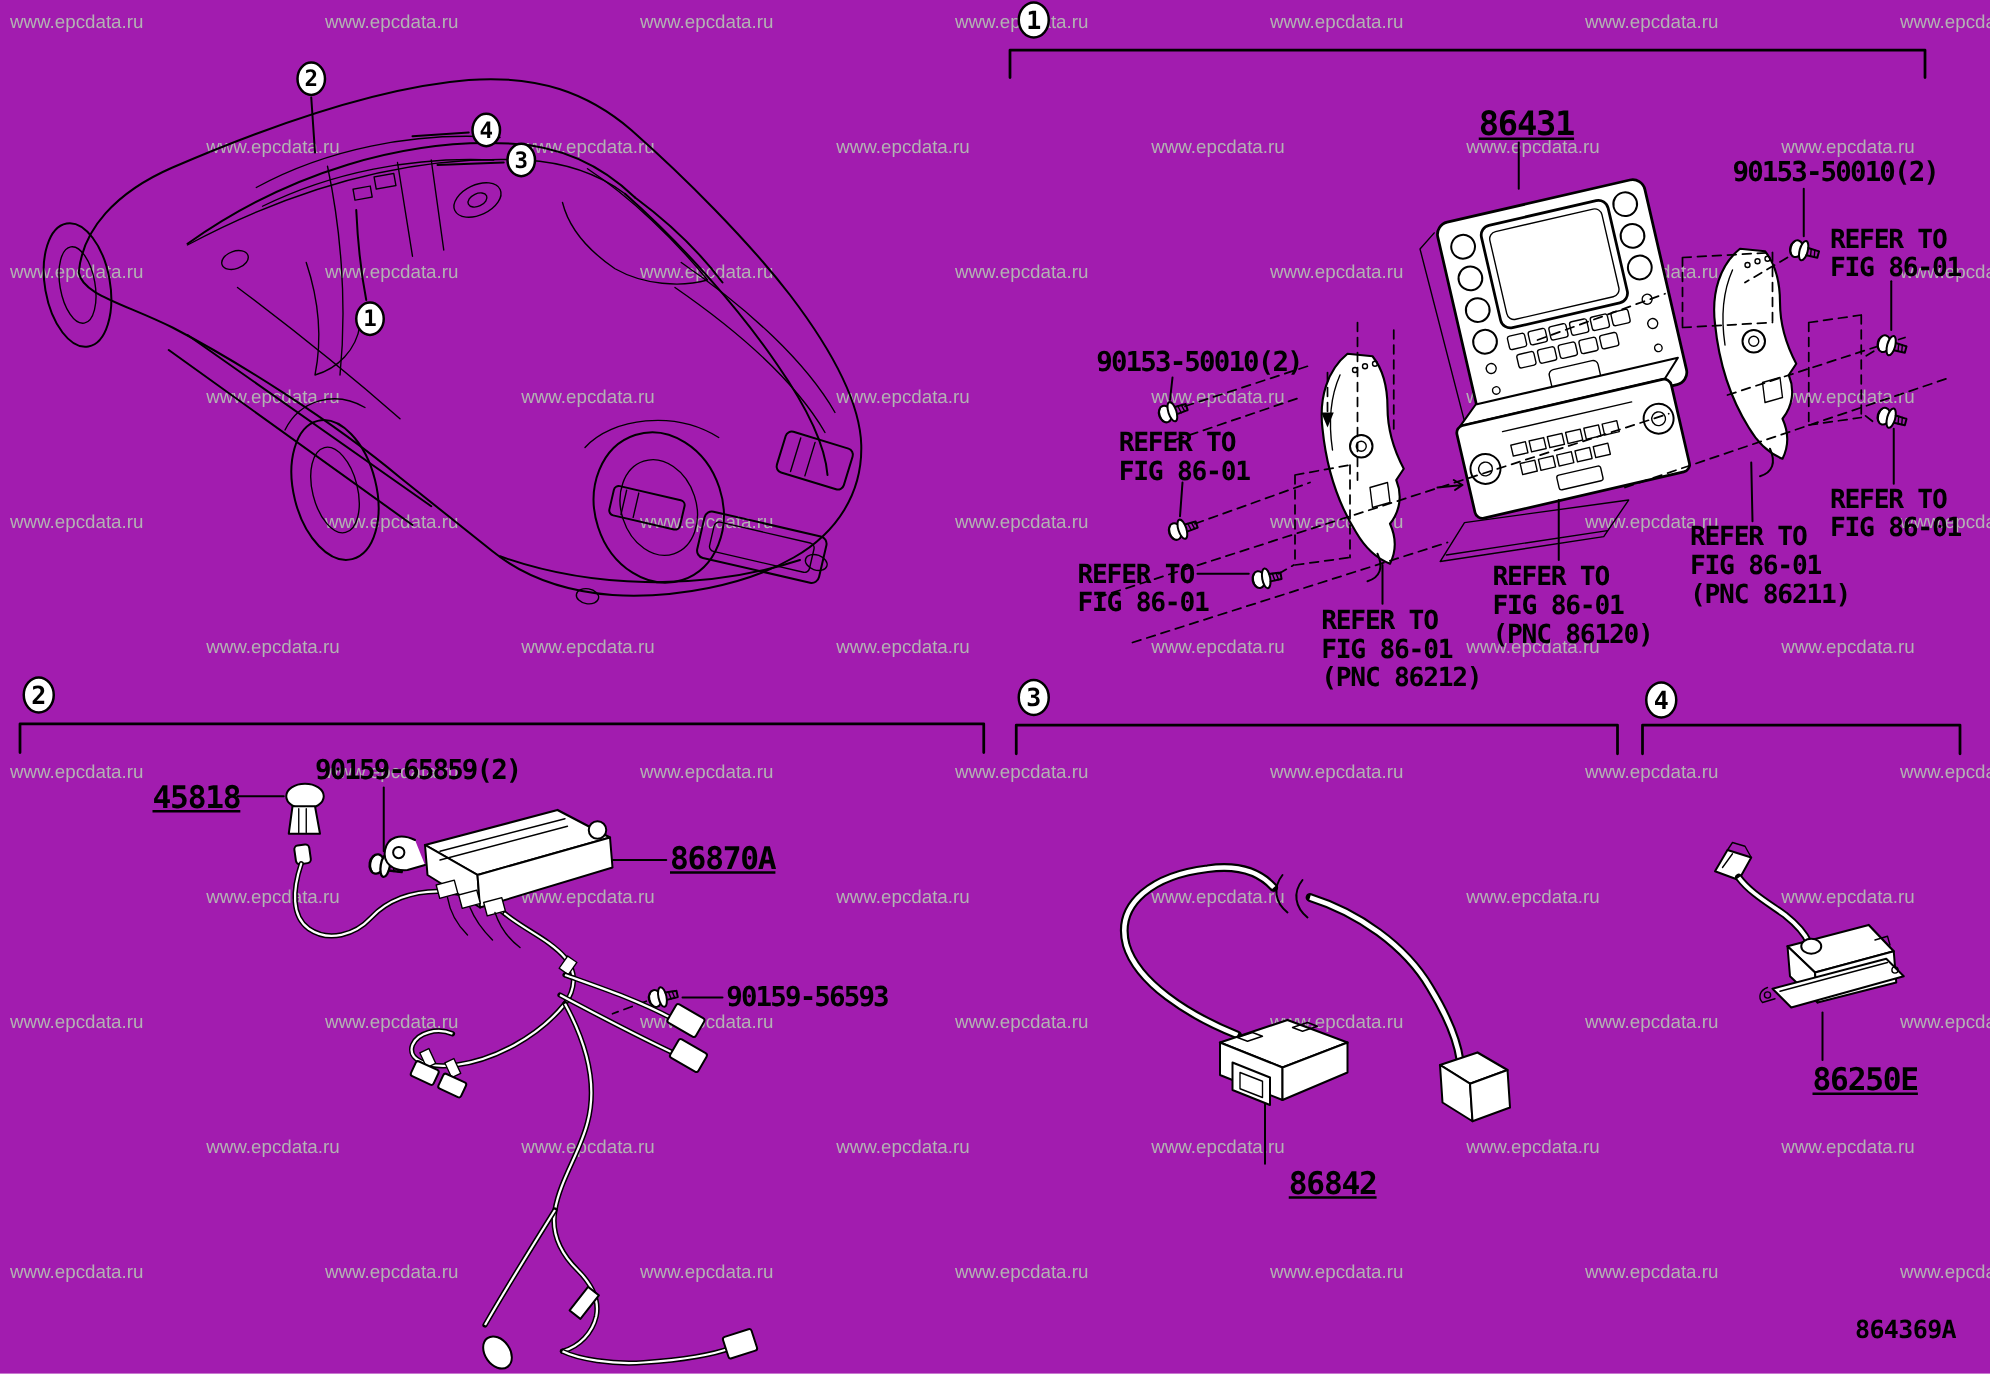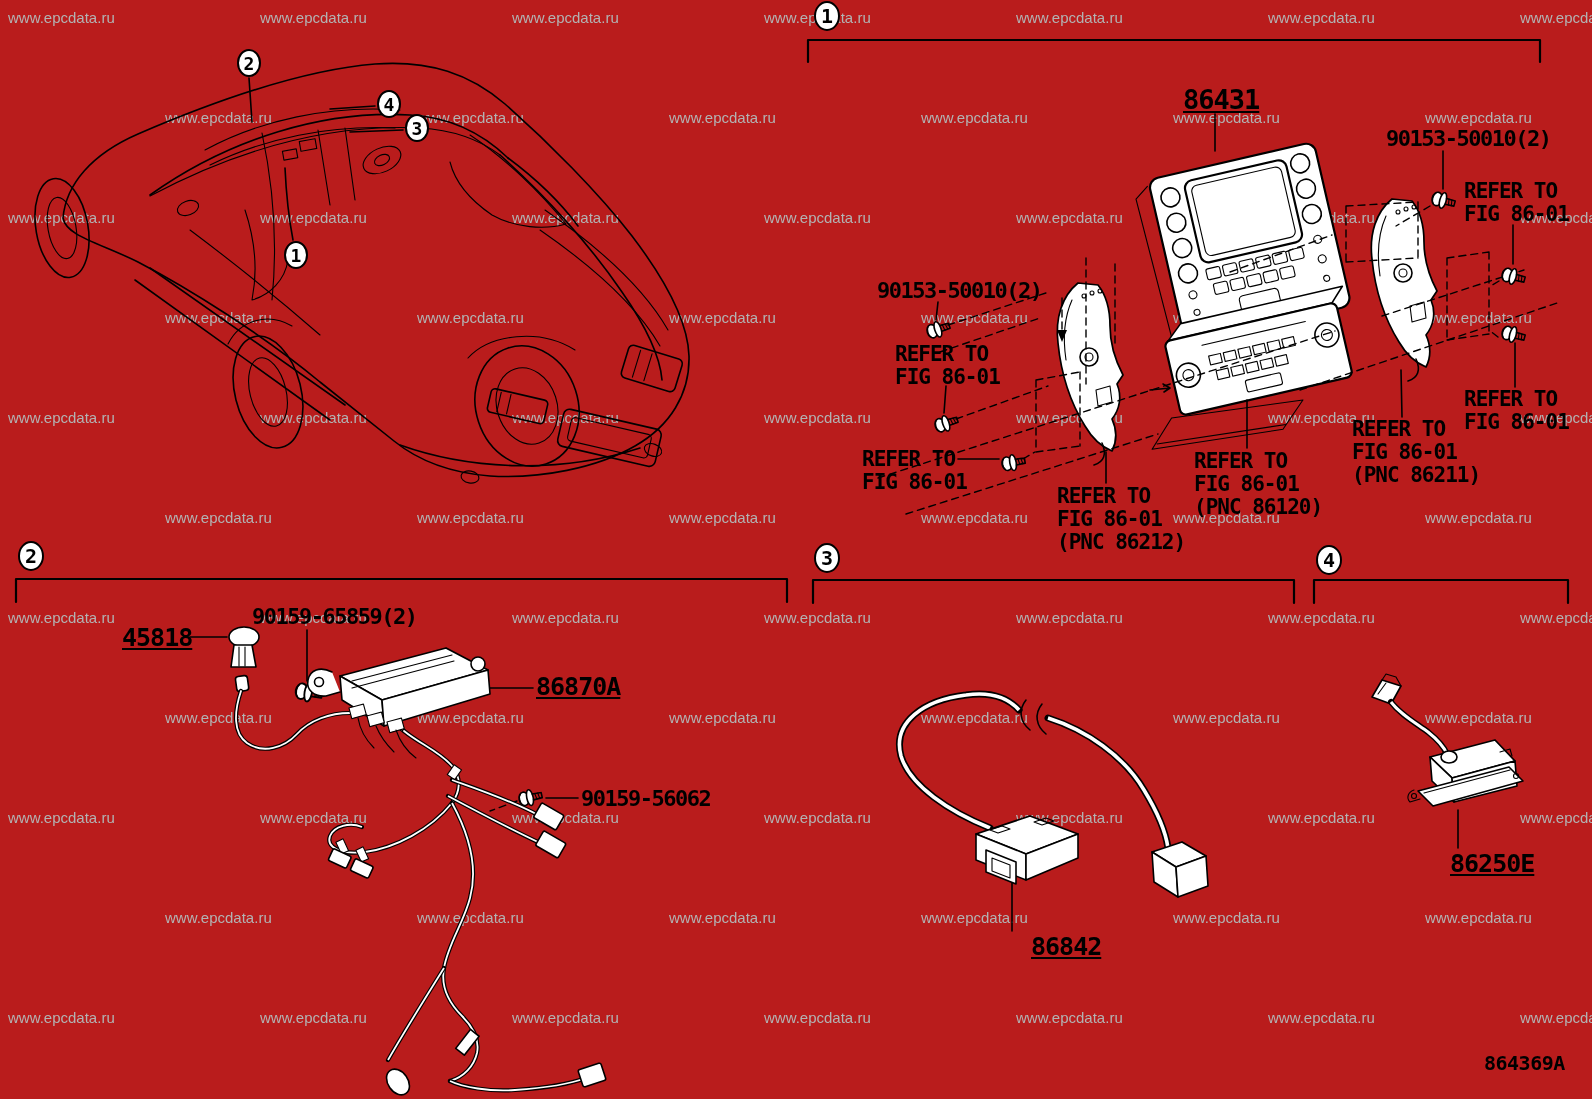--- a/index.html
+++ b/index.html
@@ -1,16 +1,16 @@
 <!DOCTYPE html>
 <html><head>
 <meta charset="utf-8">
 <style>
   html,body{margin:0;padding:0;background:#fff;}
-  #stage{position:relative;width:1592px;height:1099px;background:#b91c1c;overflow:hidden;
+  #stage{position:relative;width:1592px;height:1099px;background:#a21caf;overflow:hidden;
          font-family:"DejaVu Sans Mono",monospace;color:#000;}
   .wm{position:absolute;font:15px "Liberation Sans",sans-serif;white-space:nowrap;user-select:none;}
   svg{position:absolute;left:0;top:0;}
   .lbl{position:absolute;white-space:pre-line;}
   .pn{font:700 25px/1 "DejaVu Sans Mono",monospace;letter-spacing:-1px;text-decoration:underline;}
   .pn-lg{font-size:27px;}
   .sn{font:700 22px/1 "DejaVu Sans Mono",monospace;letter-spacing:-1.5px;}
   .ref{font:700 21px/23px "DejaVu Sans Mono",monospace;letter-spacing:-1px;}
   .code{font:700 20px/1 "DejaVu Sans Mono",monospace;letter-spacing:-0.5px;text-align:center;}
   .marker{position:absolute;width:26px;height:30px;border:2.5px solid #000;border-radius:50%;
@@ -450,19 +450,19 @@
 (PNC 86212)</div>
   <div class="lbl sn" style="left:877px;top:280px">90153-50010(2)</div>
   <div class="lbl ref" style="left:895px;top:343px">REFER TO
 FIG 86-01</div>
   <div class="lbl ref" style="left:862px;top:448px">REFER TO
 FIG 86-01</div>
 
   <div class="lbl pn" style="left:122px;top:625px">45818</div>
   <div class="lbl sn" style="left:252px;top:606px">90159-65859(2)</div>
   <div class="lbl pn" style="left:536px;top:674px">86870A</div>
-  <div class="lbl sn" style="left:581px;top:788px">90159-56062</div>
+  <div class="lbl sn" style="left:581px;top:788px">90159-56593</div>
 
   <div class="lbl pn" style="left:1031px;top:934px">86842</div>
   <div class="lbl pn" style="left:1450px;top:851px">86250E</div>
 
   <div class="lbl code" style="left:1484px;top:1053px">864369A</div>
 </div>
 
 </body></html>

